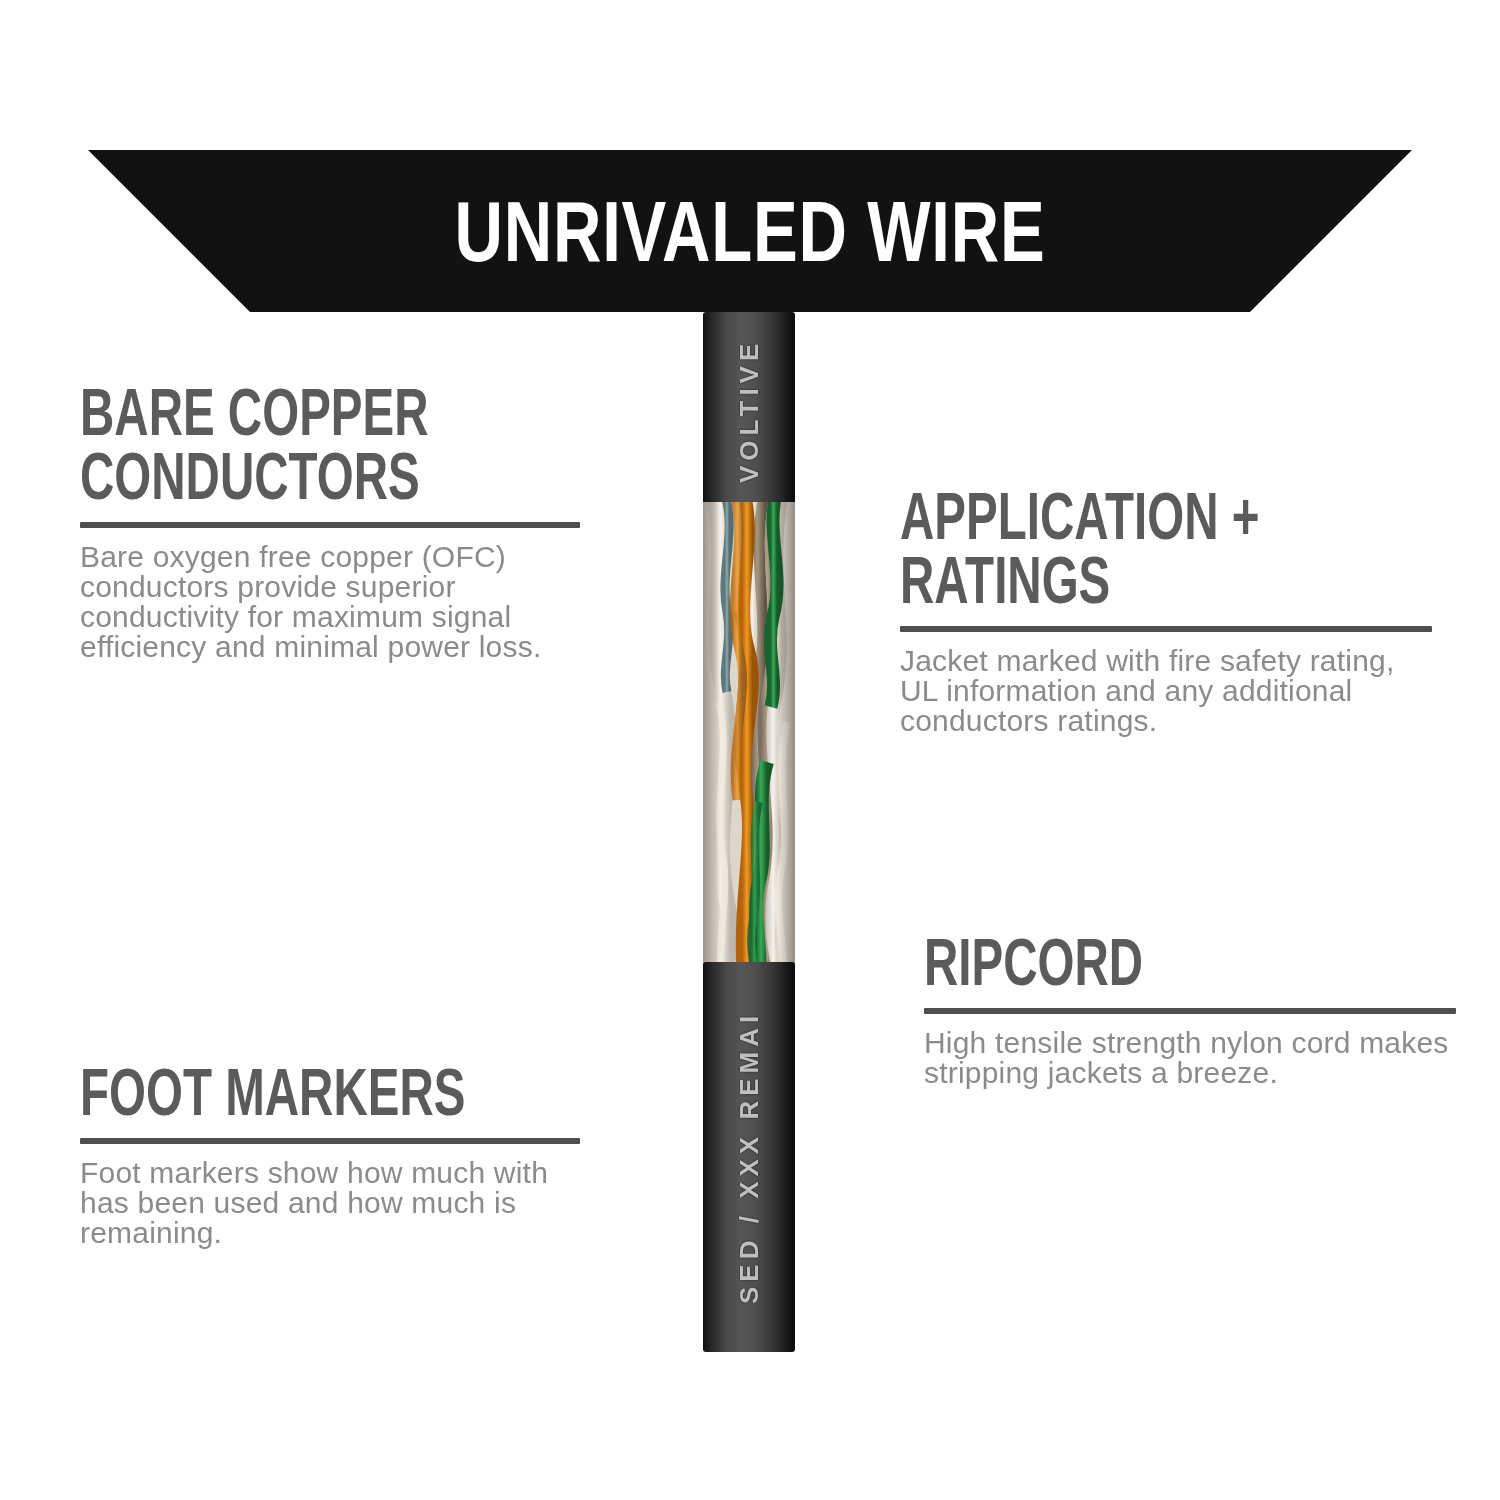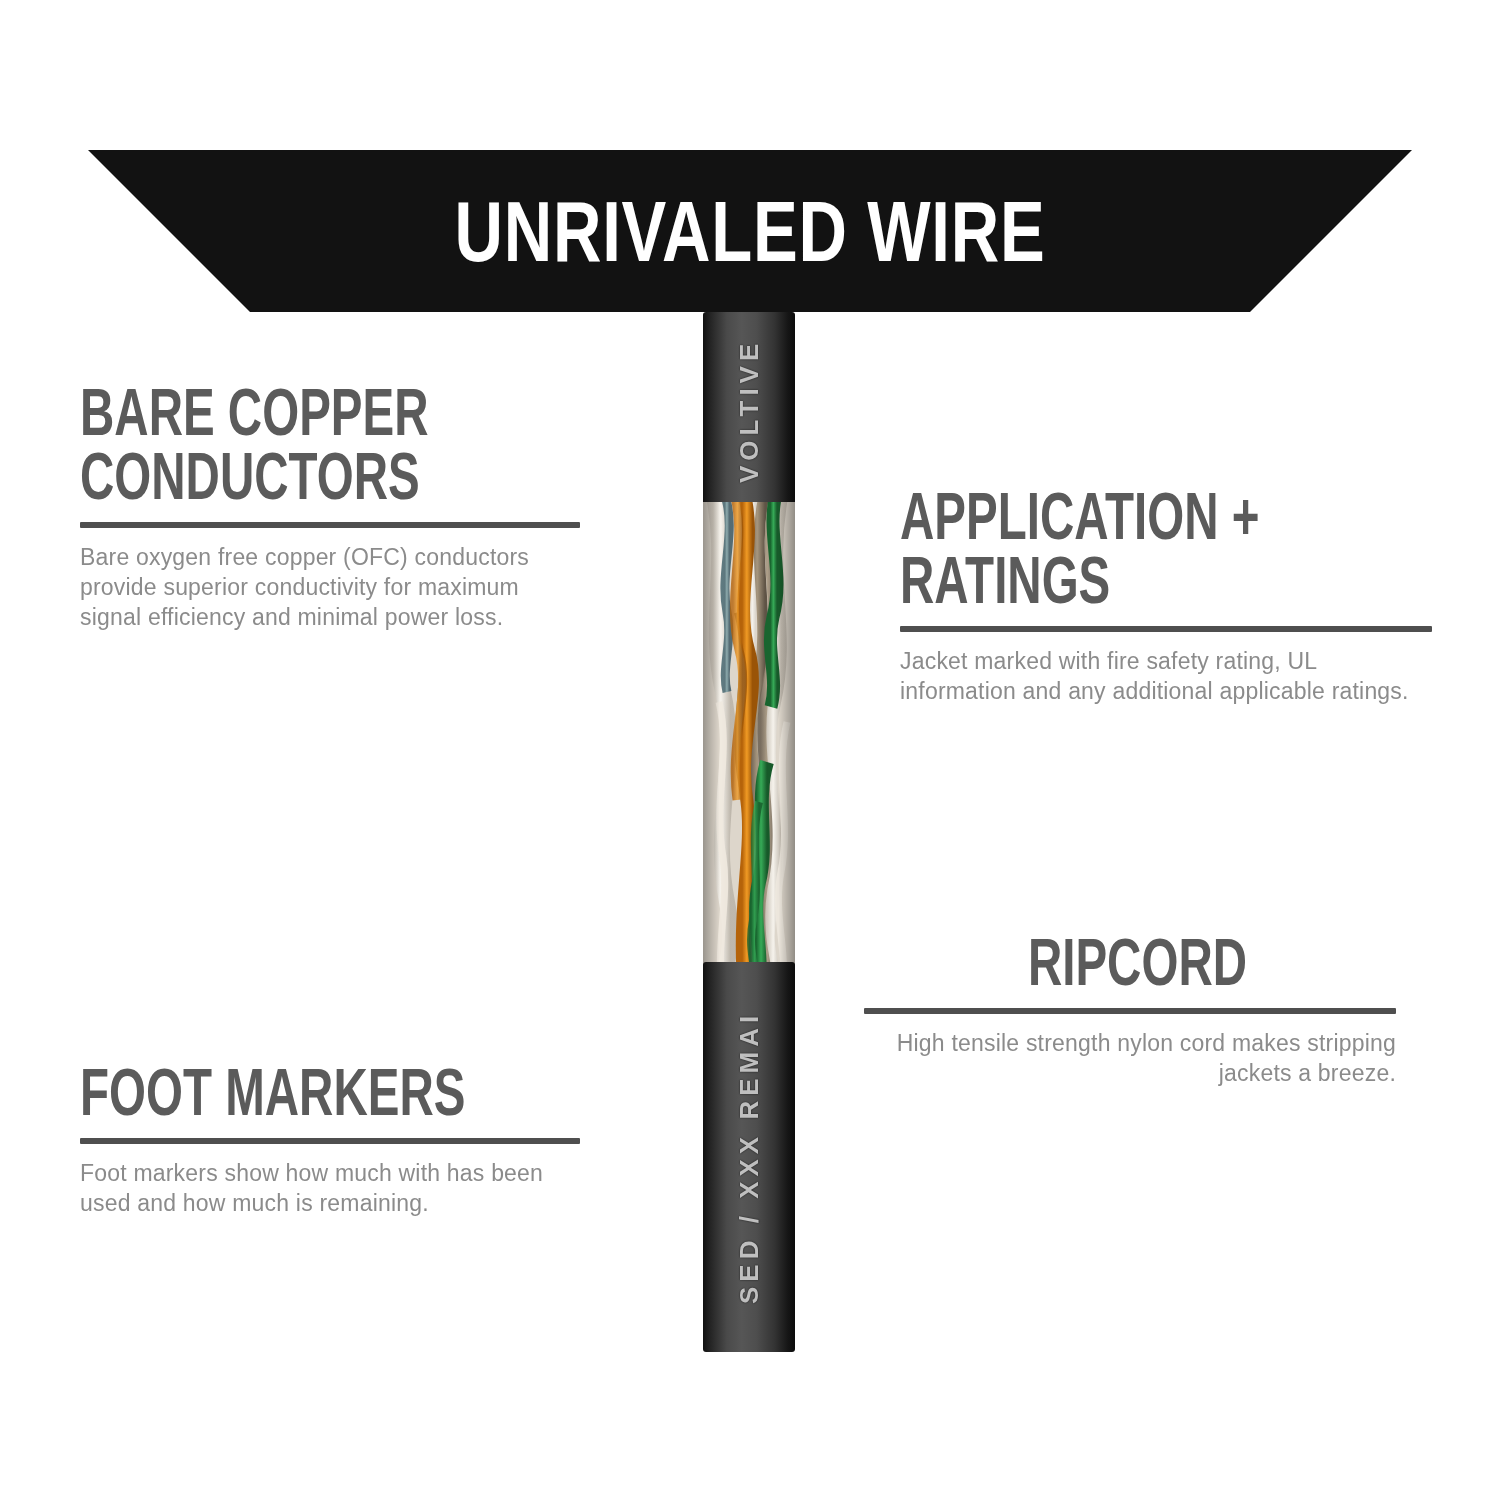--- a/index.html
+++ b/index.html
@@ -47,30 +47,30 @@
     white-space:nowrap;
   }
   .feature h2.two-line{white-space:normal;}
   .rule{
     height:6px;background:#4f4f4f;margin-top:14px;margin-bottom:14px;
     border-radius:1px;
   }
   .feature p{
     margin:0;
     color:#8b8b8b;
-    font-size:23px;
+    font-size:30px;
     line-height:30px;
     letter-spacing:.2px;
   }
 
   
   #f-bare{left:80px;top:380px;width:500px;}
   #f-foot{left:80px;top:1060px;width:500px;}
   #f-app {left:900px;top:484px;width:532px;}
-  #f-rip {left:864px;top:930px;width:532px;text-align:right;}
+  #f-rip {left:924px;top:930px;width:532px;}
 
   
   .cable{position:absolute;left:703px;top:312px;width:92px;height:1040px;}
 
   .jacket{
     position:absolute;left:0;width:92px;
     background:linear-gradient(to right,
       #101010 0%, #242424 8%, #4a4a4a 26%, #565656 42%,
       #4e4e4e 58%, #333333 78%, #161616 92%, #0b0b0b 100%);
     border-radius:3px;
@@ -183,21 +183,21 @@
 
   <div class="feature" id="f-bare">
     <h2 class="two-line">BARE COPPER CONDUCTORS</h2>
     <div class="rule"></div>
     <p>Bare oxygen free copper (OFC) conductors provide superior conductivity for maximum signal efficiency and minimal power loss.</p>
   </div>
 
   <div class="feature" id="f-app">
     <h2 class="two-line">APPLICATION + RATINGS</h2>
     <div class="rule"></div>
-    <p>Jacket marked with fire safety rating, UL information and any additional applicable ratings.</p>
+    <p>Jacket marked with fire safety rating, UL information and any additional conductors ratings.</p>
   </div>
 
   <div class="feature" id="f-rip">
     <h2>RIPCORD</h2>
     <div class="rule"></div>
     <p>High tensile strength nylon cord makes stripping jackets a breeze.</p>
   </div>
 
   <div class="feature" id="f-foot">
     <h2>FOOT MARKERS</h2>

